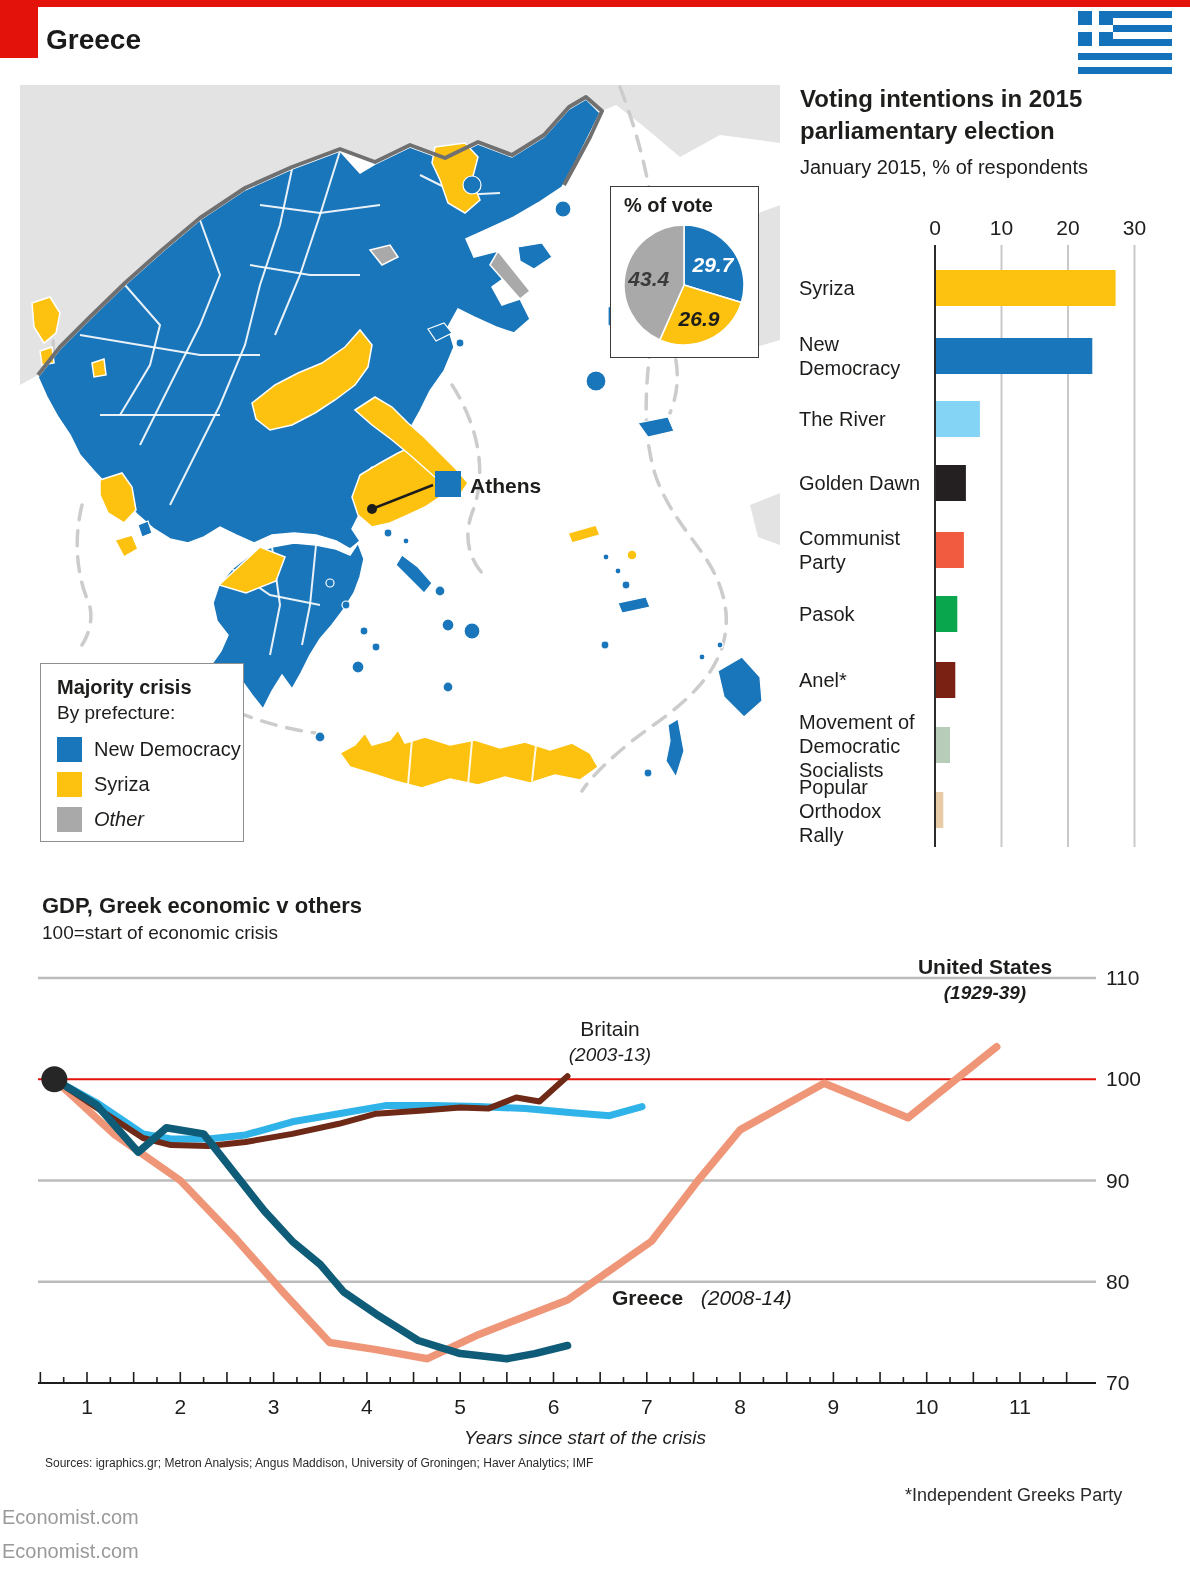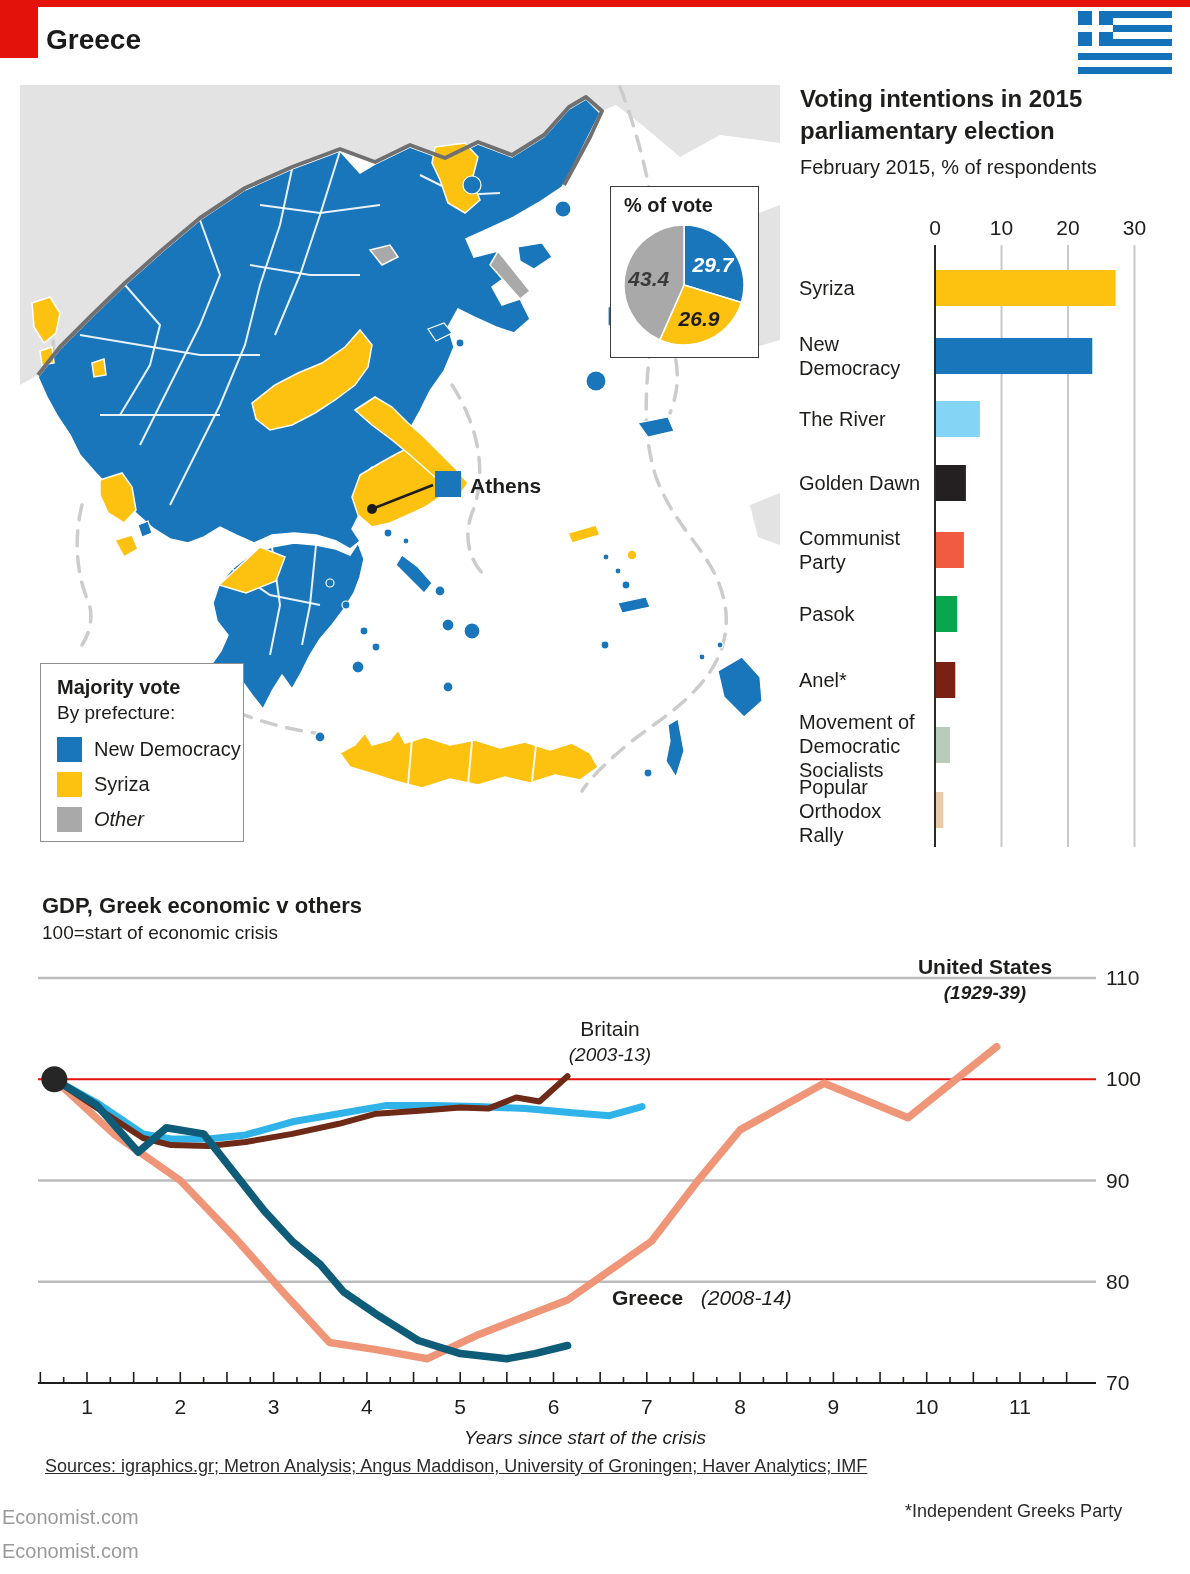--- a/index.html
+++ b/index.html
@@ -30,22 +30,22 @@
   
   .gdp-title{left:42px;top:893px;font-size:22px;font-weight:bold;}
   .gdp-sub{left:42px;top:922px;font-size:19px;}
   .gdp-num{font-size:21px;fill:#1d1d1b;}
   .gdp-xlabel{font-size:19px;font-style:italic;fill:#1d1d1b;}
   .s-label{position:absolute;text-align:center;font-size:21px;color:#1d1d1b;line-height:26px;}
   .s-period{font-size:19px;font-style:italic;}
   .greece-lab{position:absolute;font-size:21px;white-space:nowrap;}
   .greece-lab b{font-weight:bold;} .greece-lab i{font-style:italic;}
   
-  .src{left:45px;top:1456px;font-size:18px;color:#2a2a2a;text-decoration:underline;}
-  .fnote{left:905px;top:1485px;font-size:18px;color:#2a2a2a;margin-top:16px;}
+  .src{left:45px;top:1456px;font-size:12px;color:#2a2a2a;}
+  .fnote{left:905px;top:1485px;font-size:18px;color:#2a2a2a;}
   .ecom1{left:2px;top:1506px;font-size:20px;color:#9a9a9a;}
   .ecom2{left:2px;top:1540px;font-size:20px;color:#9a9a9a;}
   .m-border{fill:none;stroke:var(--c-border);stroke-width:4;stroke-linejoin:round;}
   .m-white{fill:none;stroke:#fff;stroke-width:2;opacity:.9;}
   .m-dash{fill:none;stroke:var(--c-dash);stroke-width:3.5;stroke-dasharray:15 11;stroke-linecap:round;}
 </style>
 </head>
 <body>
 
 <div class="page">
@@ -172,39 +172,39 @@
         <path d="M73,64 L73.0,4.0 A60,60 0 0 1 130.4,81.5 Z" fill="#1976bb" stroke="#fff" stroke-width="1.5"></path>
         <text x="101.9" y="50.6" text-anchor="middle" font-size="21" font-style="italic" font-weight="bold" fill="#ffffff">29.7</text>
         <path d="M73,64 L130.4,81.5 A60,60 0 0 1 48.8,118.9 Z" fill="#fdc110" stroke="#fff" stroke-width="1.5"></path>
         <text x="88.0" y="104.7" text-anchor="middle" font-size="21" font-style="italic" font-weight="bold" fill="#1d1d1b">26.9</text>
         <path d="M73,64 L48.8,118.9 A60,60 0 0 1 73.0,4.0 Z" fill="#a9a9a9" stroke="#fff" stroke-width="1.5"></path>
         <text x="37.8" y="64.6" text-anchor="middle" font-size="21" font-style="italic" font-weight="bold" fill="#3a3a3a">43.4</text>
       </svg>
   </div>
 
   <div class="abs legend-box">
-    <div class="lg-title">Majority vote</div>
+    <div class="lg-title">Majority crisis</div>
     <div class="lg-sub">By prefecture:</div>
     <div class="lg-row" style="top:72px;">
       <span class="lg-sw sw-nd"></span>
       <span class="lg-lab">New Democracy</span>
     </div>
     <div class="lg-row" style="top:107px;">
       <span class="lg-sw sw-sy"></span>
       <span class="lg-lab">Syriza</span>
     </div>
     <div class="lg-row" style="top:142px;">
       <span class="lg-sw sw-ot"></span>
       <span class="lg-lab it">Other</span>
     </div>
   </div>
 
   <div class="abs vi-title1">Voting intentions in 2015</div>
   <div class="abs vi-title2">parliamentary election</div>
-  <div class="abs vi-sub">February 2015, % of respondents</div>
+  <div class="abs vi-sub">January 2015, % of respondents</div>
   <svg id="bar-svg" class="abs" style="left:795px;top:213px;" width="380" height="655" viewBox="0 0 380 655">
       <line x1="140" y1="32" x2="140" y2="634" stroke="#2b2b2b" stroke-width="2"></line>
       <text x="140" y="22" text-anchor="middle" class="bar-axis-num">0</text>
       <line x1="206.5" y1="32" x2="206.5" y2="634" stroke="#c9c9c9" stroke-width="2"></line>
       <text x="206.5" y="22" text-anchor="middle" class="bar-axis-num">10</text>
       <line x1="273" y1="32" x2="273" y2="634" stroke="#c9c9c9" stroke-width="2"></line>
       <text x="273" y="22" text-anchor="middle" class="bar-axis-num">20</text>
       <line x1="339.5" y1="32" x2="339.5" y2="634" stroke="#c9c9c9" stroke-width="2"></line>
       <text x="339.5" y="22" text-anchor="middle" class="bar-axis-num">30</text>
       <rect x="141" y="57" width="179.6" height="36" fill="#fdc110"></rect>

